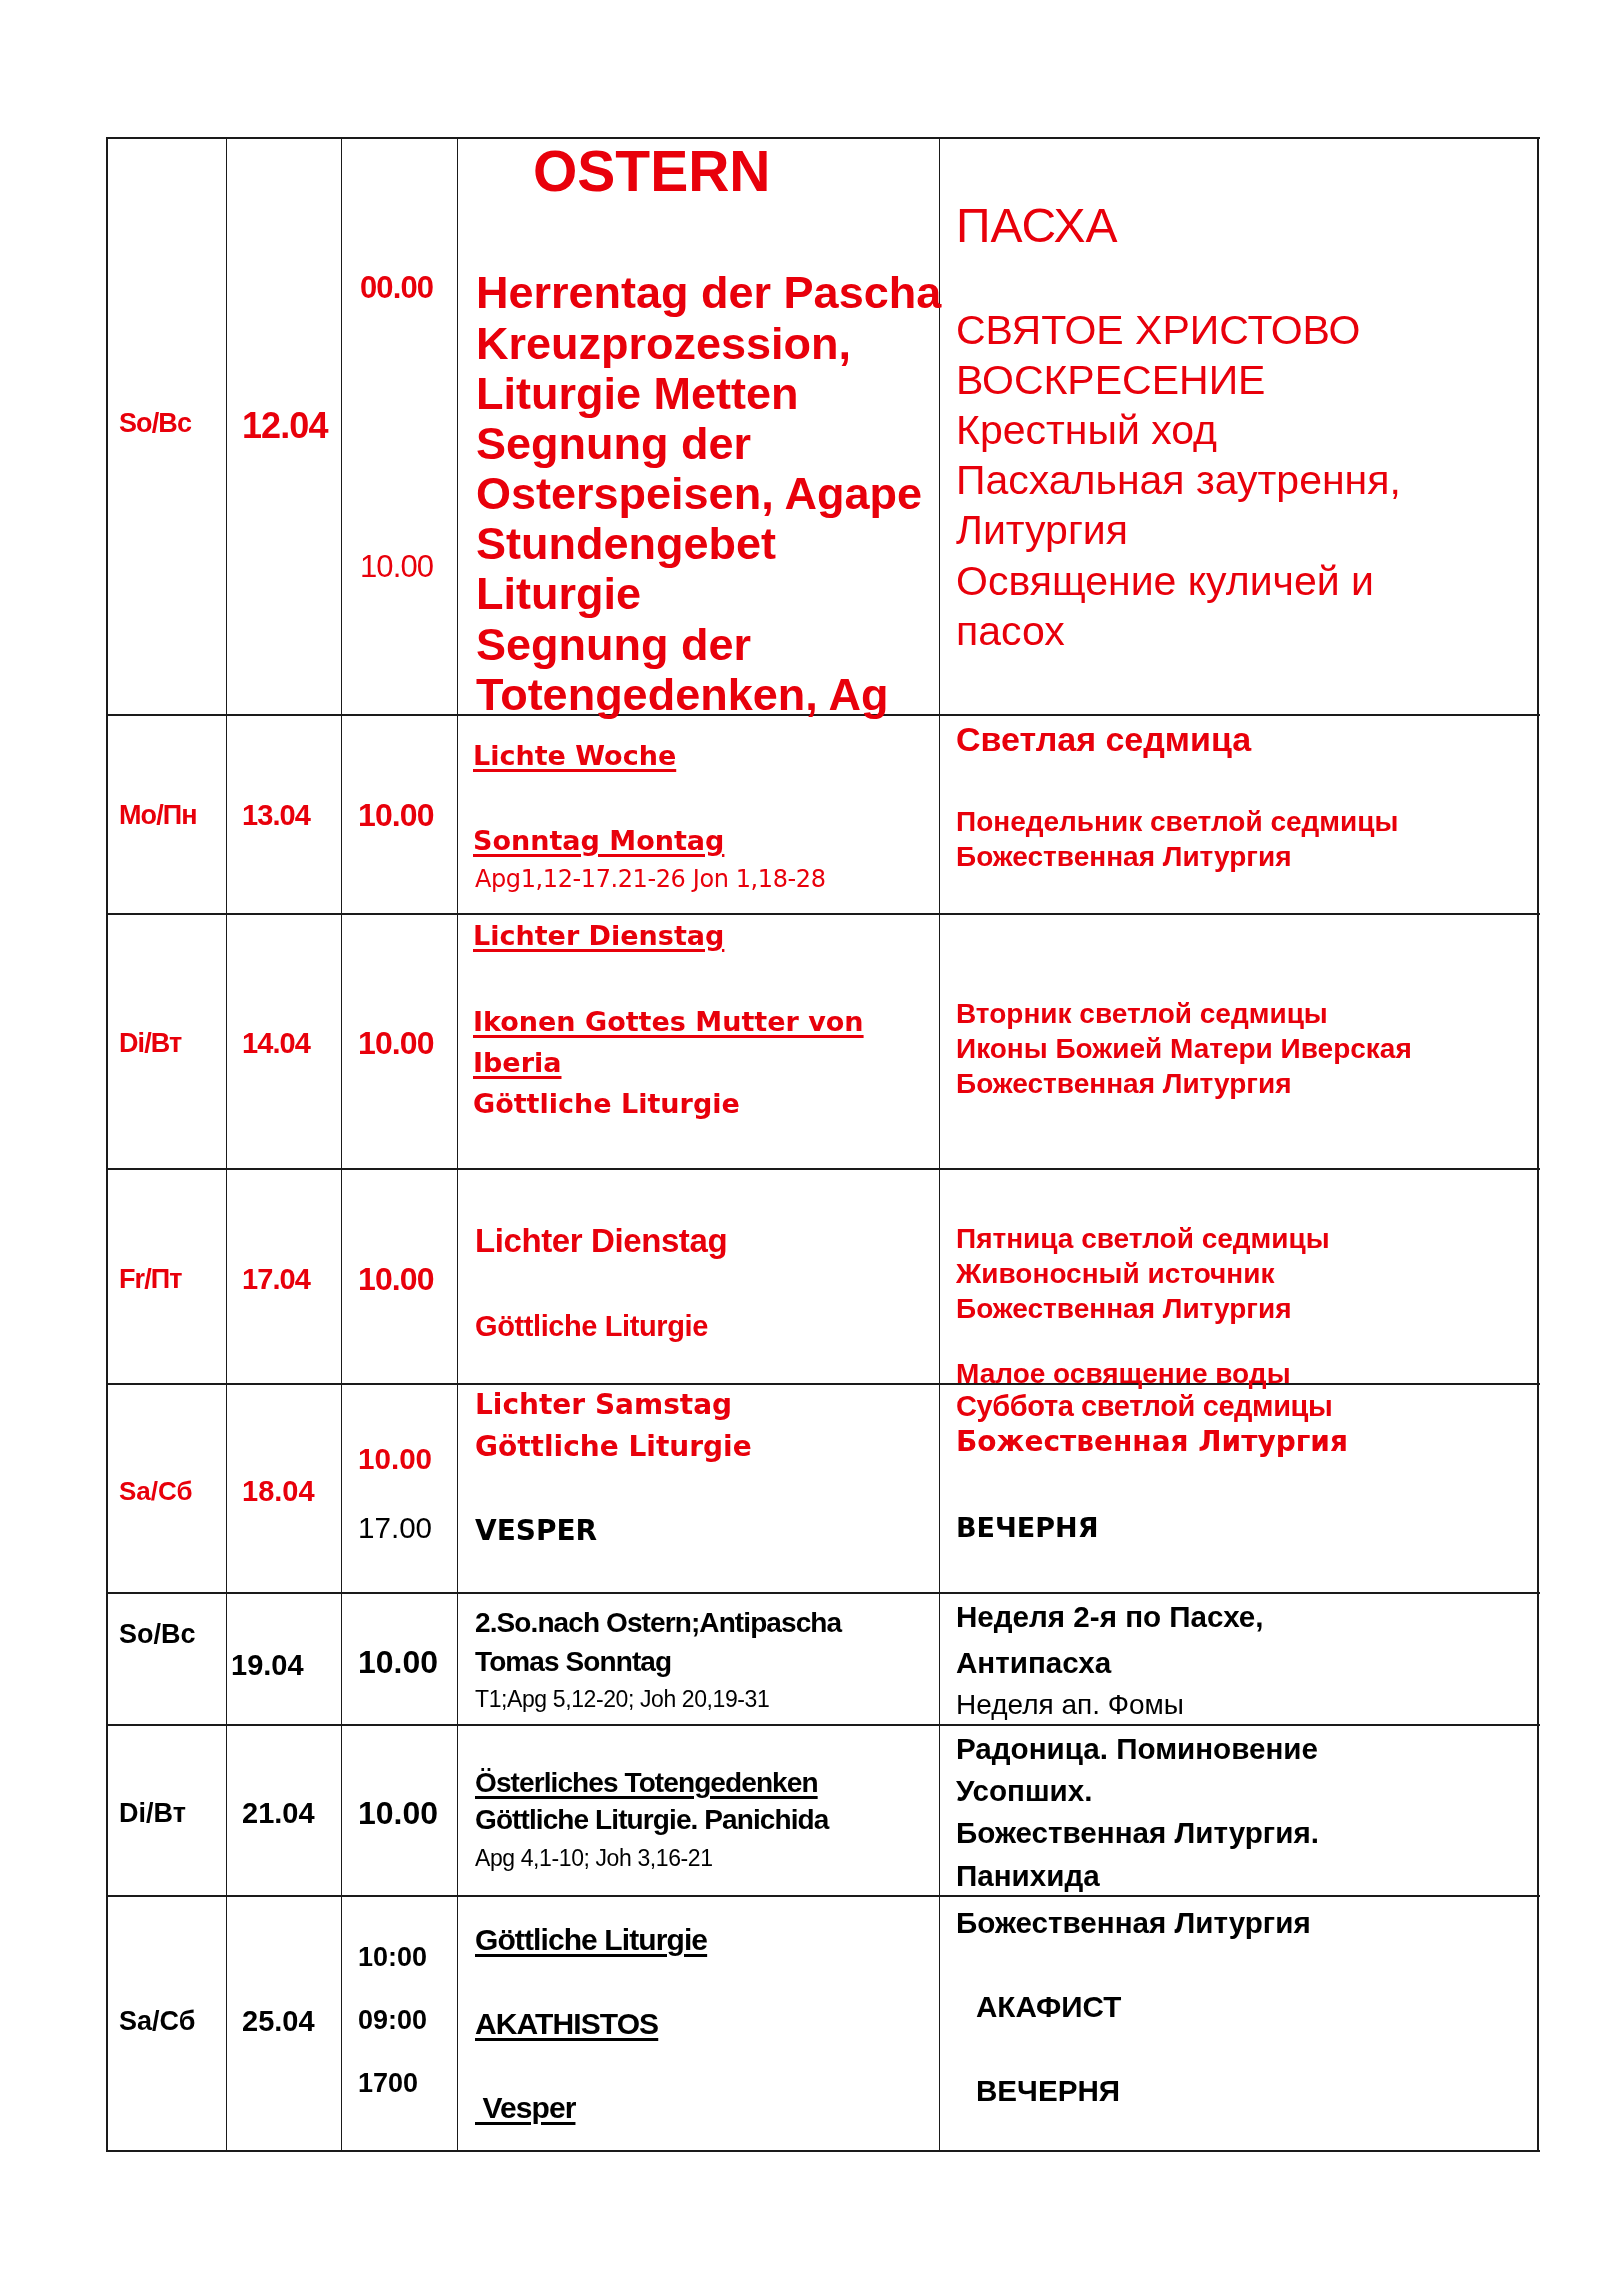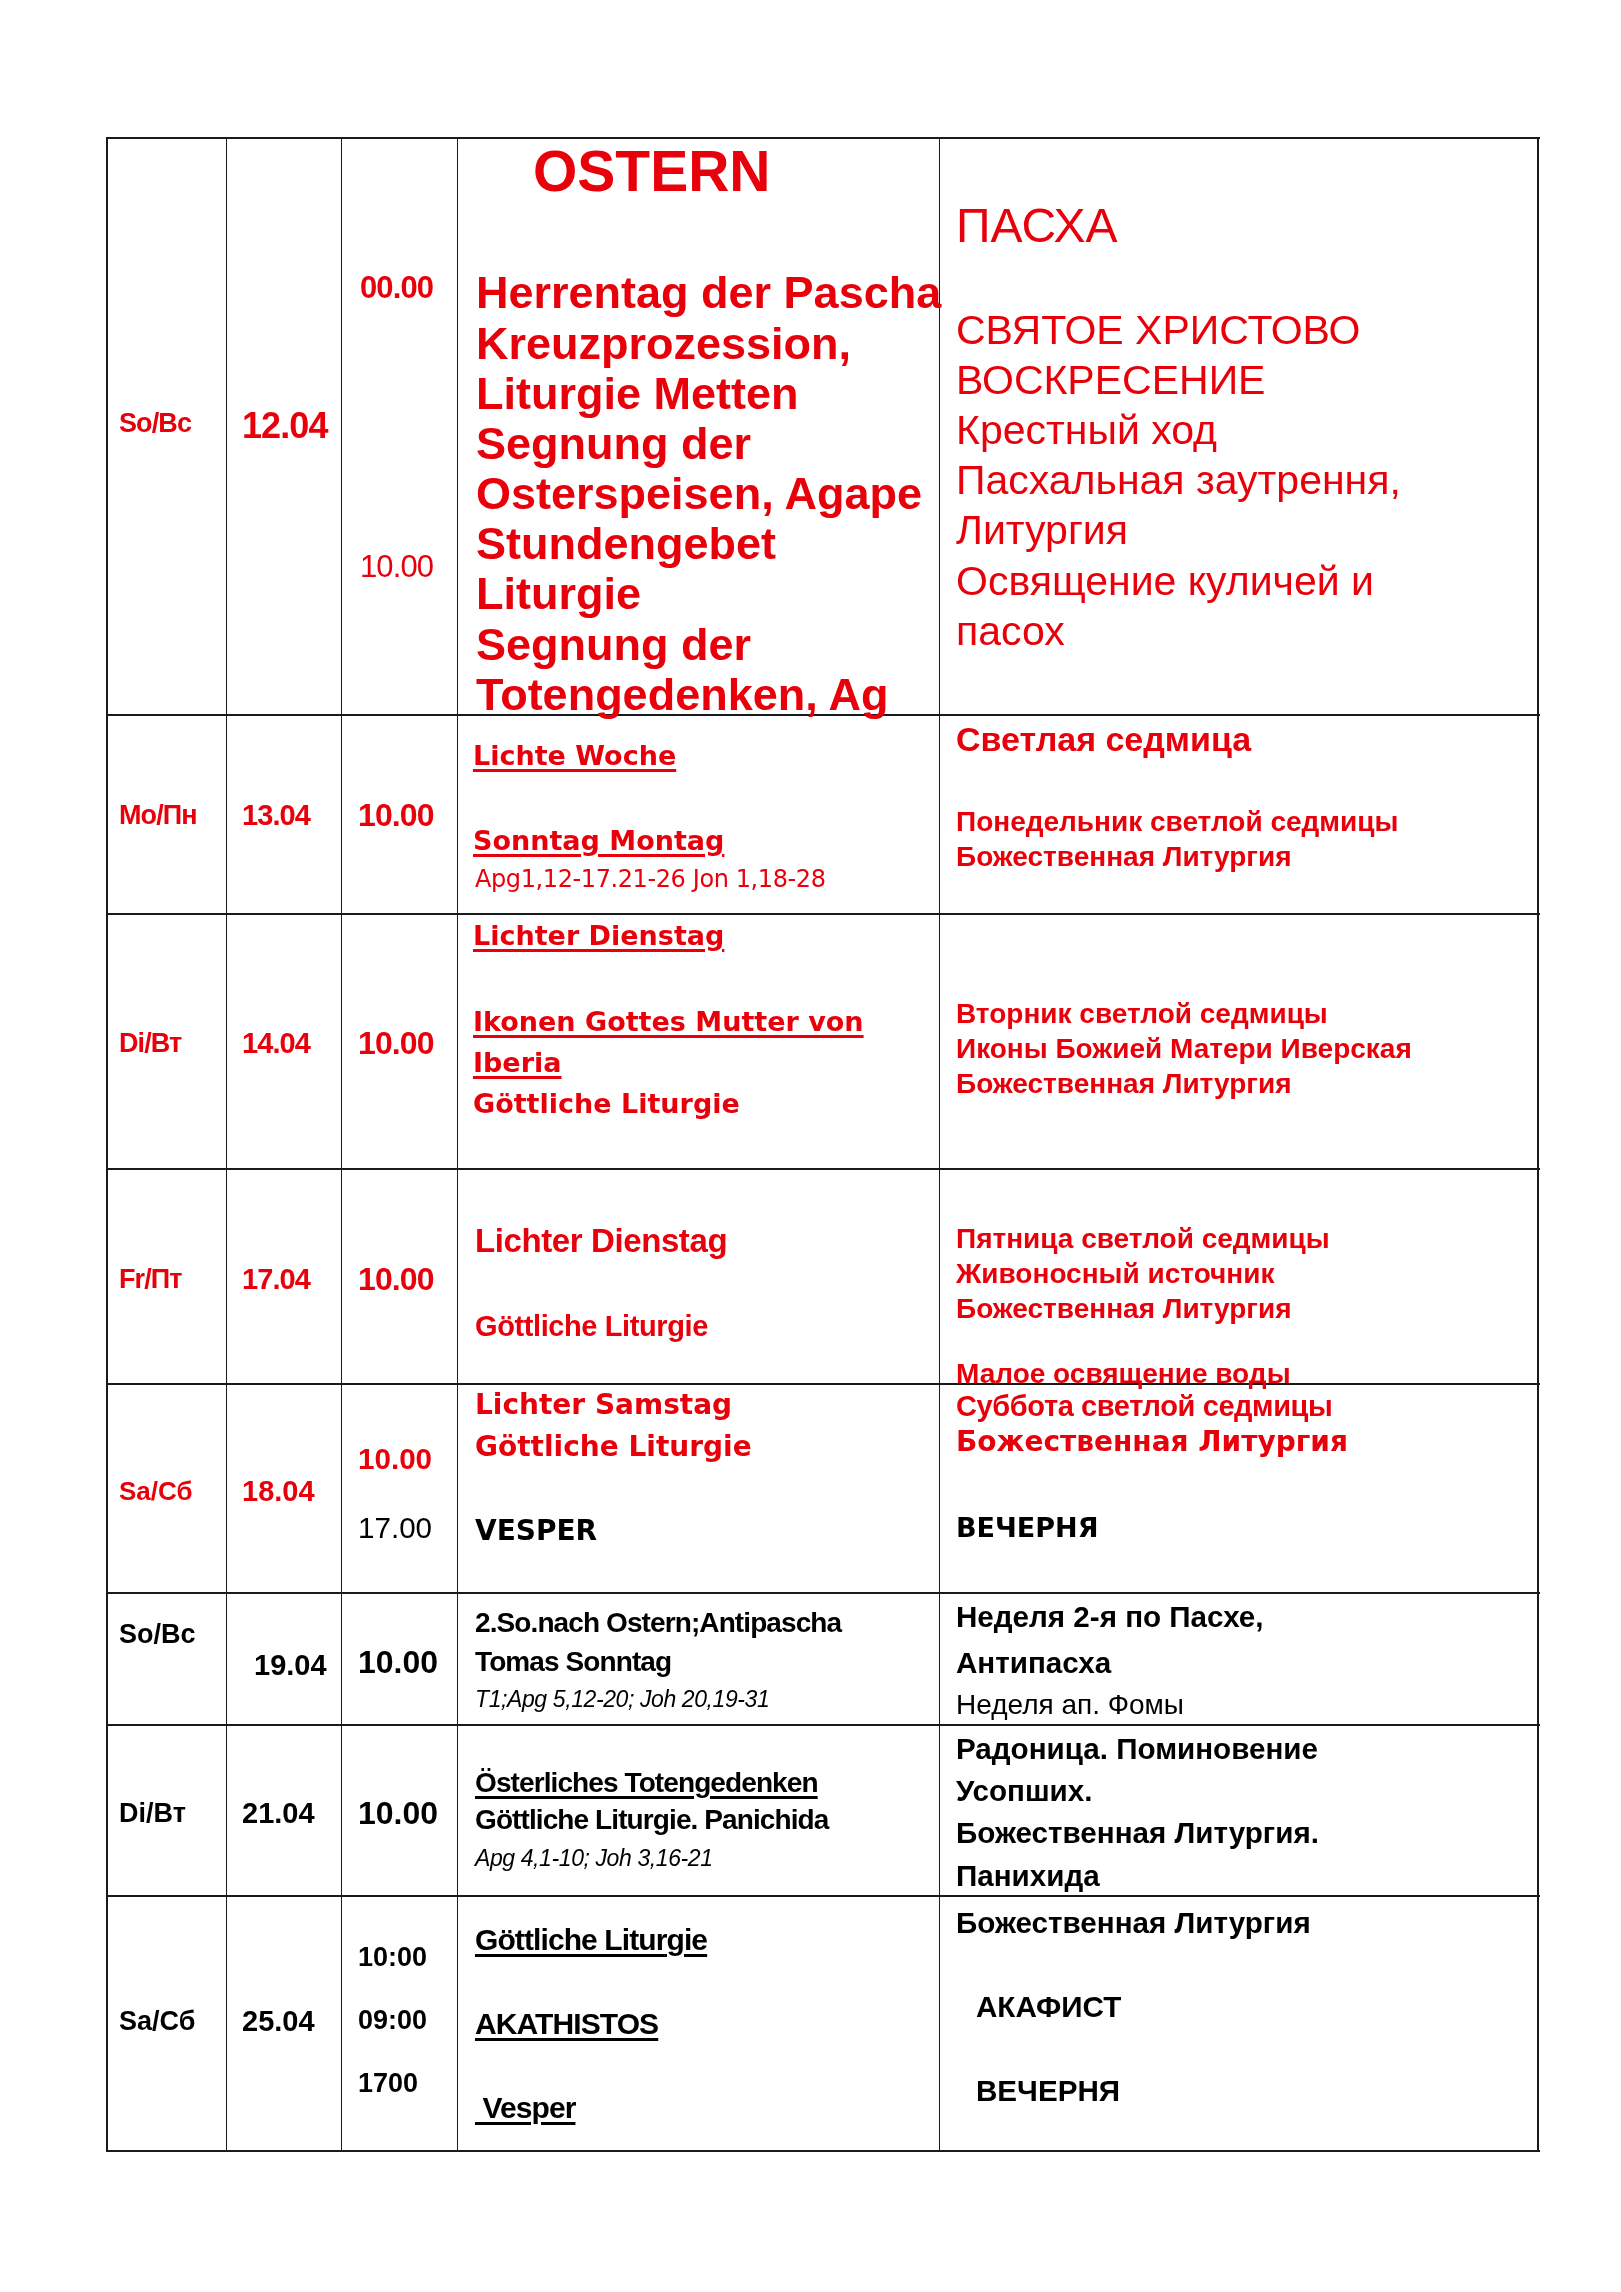--- a/index.html
+++ b/index.html
@@ -7,21 +7,21 @@
          font-family:"Liberation Sans", sans-serif; }
   .page { position:absolute; left:0; top:0; width:1622px; height:2293px; background:#fff; }
   .vline, .hline { position:absolute; background:#1a1a1a; }
   .vline { width:1.8px; top:137px; height:2015px; }
   .hline { height:1.8px; left:106px; width:1434px; }
   .t { position:absolute; white-space:nowrap; line-height:1; color:#e8000b; }
   .red { color:#e8000b; }
   .blk { color:#000000; }
   .b { font-weight:bold; }
   .u { text-decoration:underline; text-decoration-thickness:2.7px; text-underline-offset:3.6px; }
-  .it { font-style:italic; }
+  .it { }
   .comic { font-family:"DejaVu Sans", sans-serif; font-weight:normal; letter-spacing:-0.4px; }
   .wide { font-family:"DejaVu Sans", sans-serif; font-weight:bold; }
   .narrow { font-family:"Liberation Sans", sans-serif; font-weight:bold; letter-spacing:-0.9px; }
 </style>
 </head>
 <body>
 
 <div class="page">
 
   <div>
@@ -123,21 +123,21 @@
     <span class="t wide red" style="left:475px;top:1433px;font-size:28px">Göttliche Liturgie</span>
     <span class="t wide blk" style="left:475px;top:1517px;font-size:28px">VESPER</span>
 
     <span class="t red" style="left:956px;top:1392px;font-size:29px;font-weight:bold;letter-spacing:-0.4px">Суббота светлой седмицы</span>
     <span class="t wide red" style="left:956px;top:1428px;font-size:28px">Божественная Литургия</span>
     <span class="t wide blk" style="left:956px;top:1514px;font-size:27px">ВЕЧЕРНЯ</span>
   </div>
 
   <div>
     <span class="t b blk" style="left:119px;top:1621px;font-size:27px">So/Bc</span>
-    <span class="t b blk" style="left:254px;top:1651px;font-size:29px">19.04</span>
+    <span class="t b blk" style="left:231px;top:1651px;font-size:29px">19.04</span>
     <span class="t b blk" style="left:358px;top:1646px;font-size:32px">10.00</span>
 
     <span class="t narrow blk" style="left:475px;top:1609px;font-size:28px">2.So.nach Ostern;Antipascha</span>
     <span class="t narrow blk" style="left:475px;top:1648px;font-size:28px">Tomas Sonntag</span>
     <span class="t it blk" style="left:475px;top:1688px;font-size:23px;letter-spacing:-0.4px">T1;Apg 5,12-20; Joh 20,19-31</span>
 
     <span class="t b blk" style="left:956px;top:1602px;font-size:29.6px">Неделя 2-я по Пасхе,</span>
     <span class="t b blk" style="left:956px;top:1648px;font-size:29.6px">Антипасха</span>
     <span class="t blk" style="left:956px;top:1691px;font-size:28px">Неделя ап. Фомы</span>
   </div>

